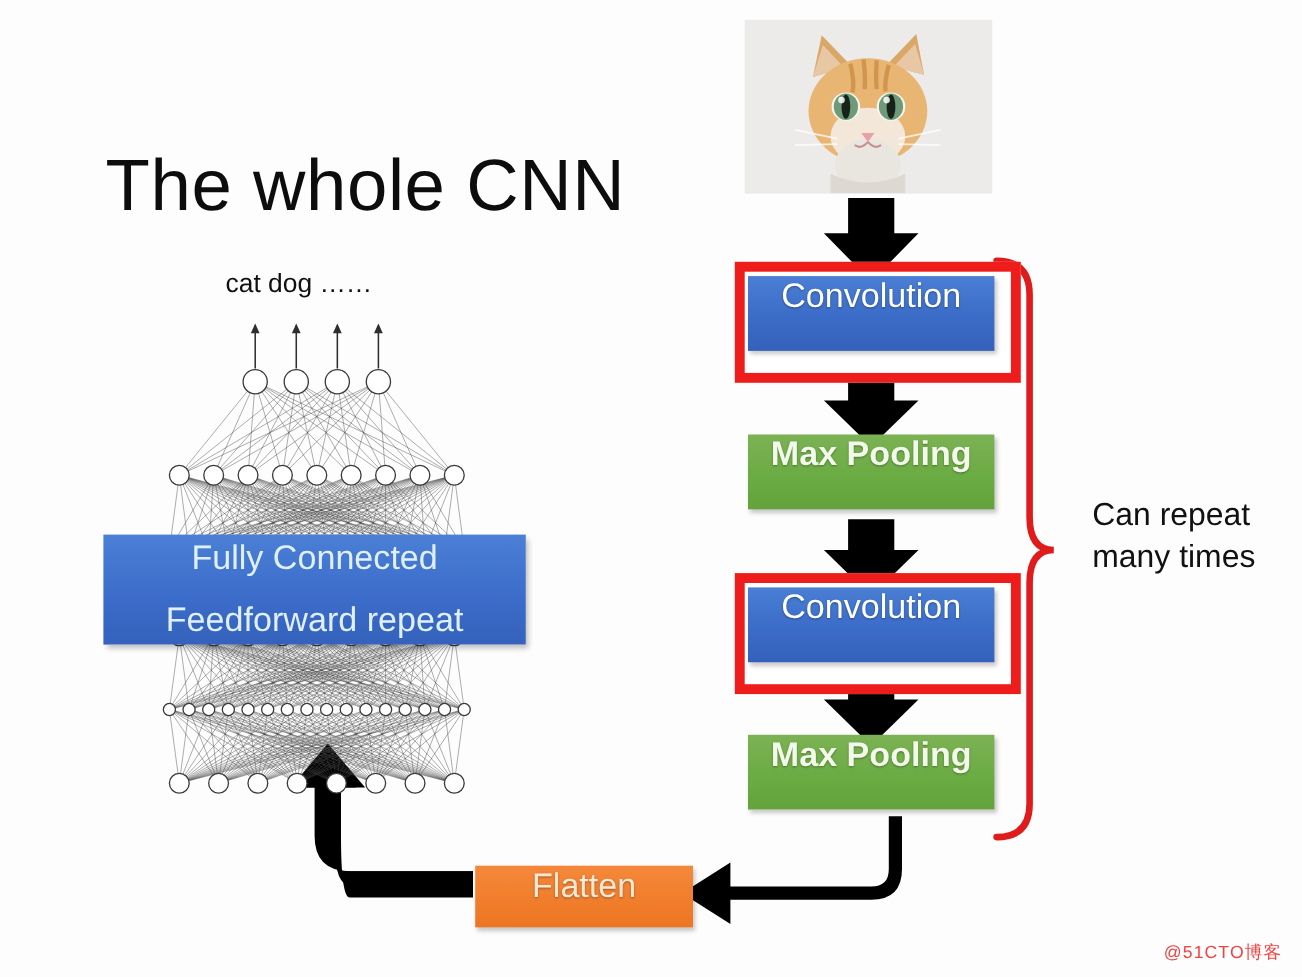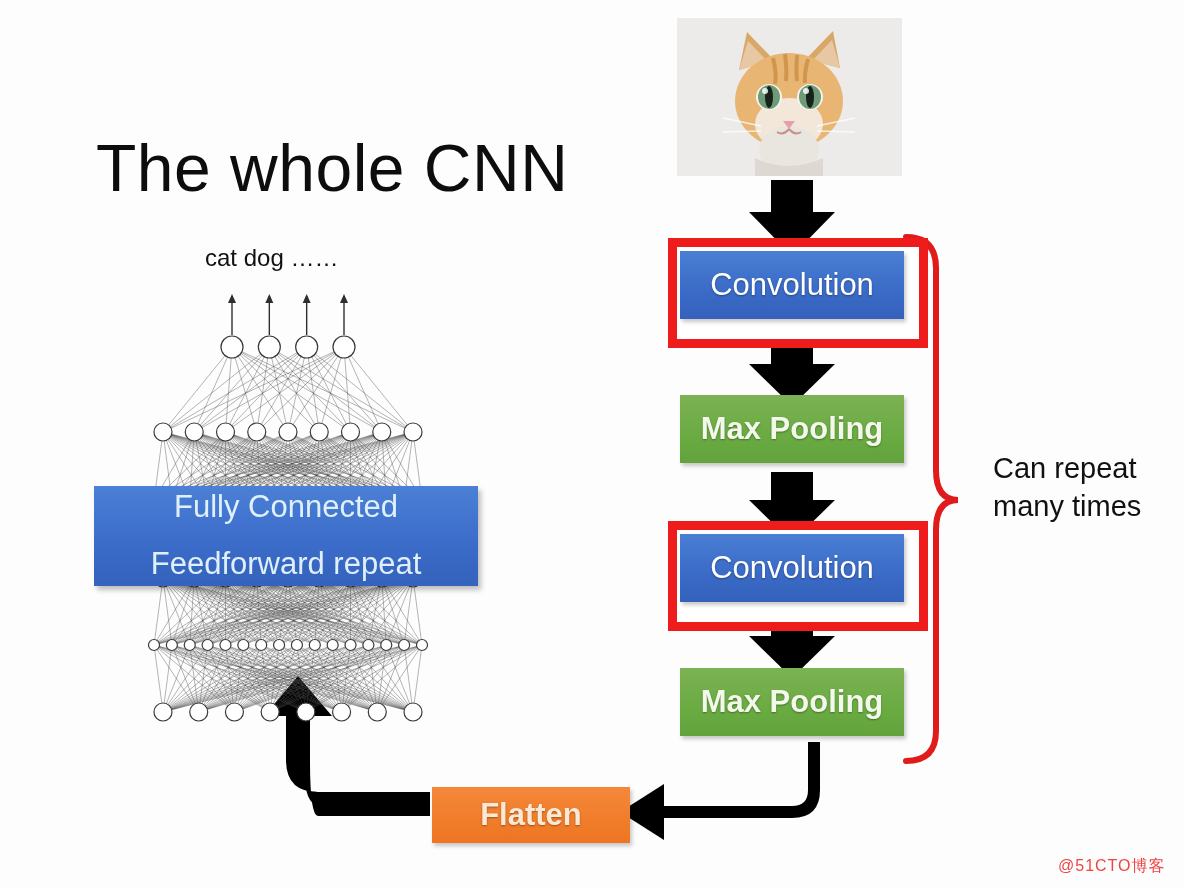--- a/index.html
+++ b/index.html
@@ -13,28 +13,28 @@
          font-weight:400;letter-spacing:0.5px;white-space:nowrap;margin-top:44px;}
   .catdog{position:absolute;left:205px;top:244px;font-size:24px;color:#111;
           white-space:nowrap;}
 
   
   .photo{position:absolute;left:677px;top:18px;width:225px;height:158px;
          background:#eceaea;overflow:hidden;}
   .photo svg{display:block;}
 
   
-  .pbox{position:absolute;display:flex;align-items:center;justify-content:center;
+  .pbox{position:absolute;display:flex;justify-content:center;
         color:#ffffff;font-size:31px;text-shadow:0 1px 2px rgba(0,0,0,.35);
         box-shadow:2px 3px 4px rgba(0,0,0,.22);}
   .conv{background:linear-gradient(180deg,#4a7fd4 0%,#3b6cc8 55%,#3461bb 100%);}
   .pool{background:linear-gradient(180deg,#7cb254 0%,#6aab42 60%,#63a23c 100%);
         color:#f2f8ea;font-weight:bold;}
   .flat{background:linear-gradient(180deg,#f4883a 0%,#f07d2b 60%,#ed7523 100%);
-        color:#fbe9d4;font-weight:bold;}
+        color:#fbe9d4;}
   .fcbox{position:absolute;display:flex;flex-direction:column;align-items:center;
          justify-content:center;color:#dff0fb;font-size:31px;line-height:1.18;
          background:linear-gradient(180deg,#4b80d6 0%,#3c6dca 55%,#3462bc 100%);
          box-shadow:3px 4px 5px rgba(0,0,0,.25);gap:20px;}
 
   
   .redframe{position:absolute;border:9px solid #ef1c1c;background:#ffffff;}
 
   
   .ov{position:absolute;left:0;top:0;width:1184px;height:888px;

